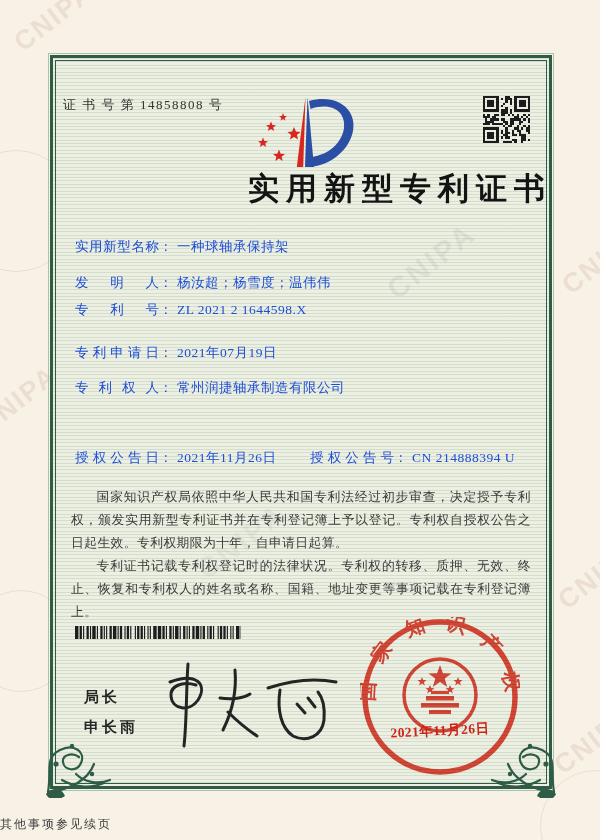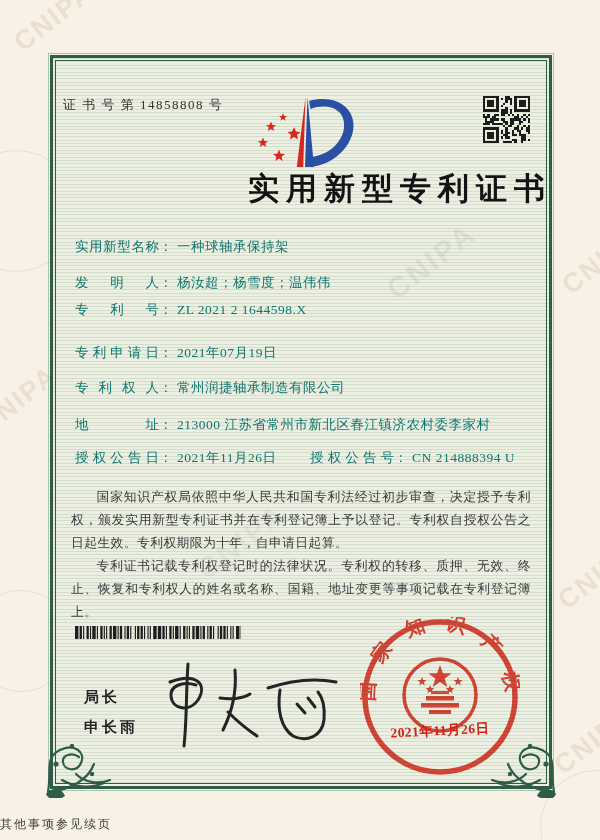--- a/index.html
+++ b/index.html
@@ -27,21 +27,21 @@
     position:absolute;font-family:"Liberation Sans","DejaVu Sans",sans-serif;
     font-weight:bold;transform:rotate(-38deg);white-space:nowrap;pointer-events:none;
   }
   .wm-out{color:rgba(197,148,138,.22);font-size:27px;letter-spacing:2px;}
   .wm-in{color:rgba(140,145,140,.14);font-size:29px;letter-spacing:3px;}
   .cert-no{font-size:13px;letter-spacing:1.5px;color:#333;}
   .title{
     left:50px;top:168px;width:502px;text-align:right;
     font-size:31px;font-weight:bold;letter-spacing:7px;color:#131313;padding-left:7px;box-sizing:border-box;
   }
-  .frow{position:absolute;left:75px;font-size:13.5px;line-height:20px;white-space:nowrap;color:#0f766e;}
+  .frow{position:absolute;left:75px;font-size:13.5px;line-height:20px;white-space:nowrap;color:#1d4ed8;}
   .flabel{display:inline-block;width:84px;text-align:justify;text-align-last:justify;-moz-text-align-last:justify;vertical-align:bottom;}
   .fcolon{display:inline-block;width:13px;}
   .fvalue{margin-left:5px;letter-spacing:.5px;}
   .grant-no{position:absolute;left:235px;top:0;}
   .body-text{
     left:71px;top:486px;width:460px;font-size:12.8px;line-height:23px;
     letter-spacing:.4px;text-align:justify;color:#3a3a3a;
   }
   .body-text p{margin:0;text-indent:2em;}
   .sig-label{font-family:"Liberation Sans","DejaVu Sans",sans-serif;font-weight:bold;font-size:15px;letter-spacing:3px;color:#262626;}
@@ -331,23 +331,20 @@
   </div>
   <div class="frow" style="top:300px;">
     <span class="flabel">专利号</span><span class="fcolon">：</span><span class="fvalue">ZL 2021 2 1644598.X</span>
   </div>
   <div class="frow" style="top:343px;">
     <span class="flabel">专利申请日</span><span class="fcolon">：</span><span class="fvalue">2021年07月19日</span>
   </div>
   <div class="frow" style="top:378px;">
     <span class="flabel">专利权人</span><span class="fcolon">：</span><span class="fvalue">常州润捷轴承制造有限公司</span>
   </div>
-  <div class="frow" style="top:415px;">
-    <span class="flabel">地址</span><span class="fcolon">：</span><span class="fvalue">213000 江苏省常州市新北区春江镇济农村委李家村</span>
-  </div>
   <div class="frow" style="top:448px;width:460px;">
     <span>
       <span class="flabel">授权公告日</span><span class="fcolon">：</span><span class="fvalue">2021年11月26日</span>
     </span>
     <span class="grant-no">
       <span class="flabel">授权公告号</span><span class="fcolon">：</span><span class="fvalue">CN 214888394 U</span>
     </span>
   </div>
 
   <div class="abs body-text">

